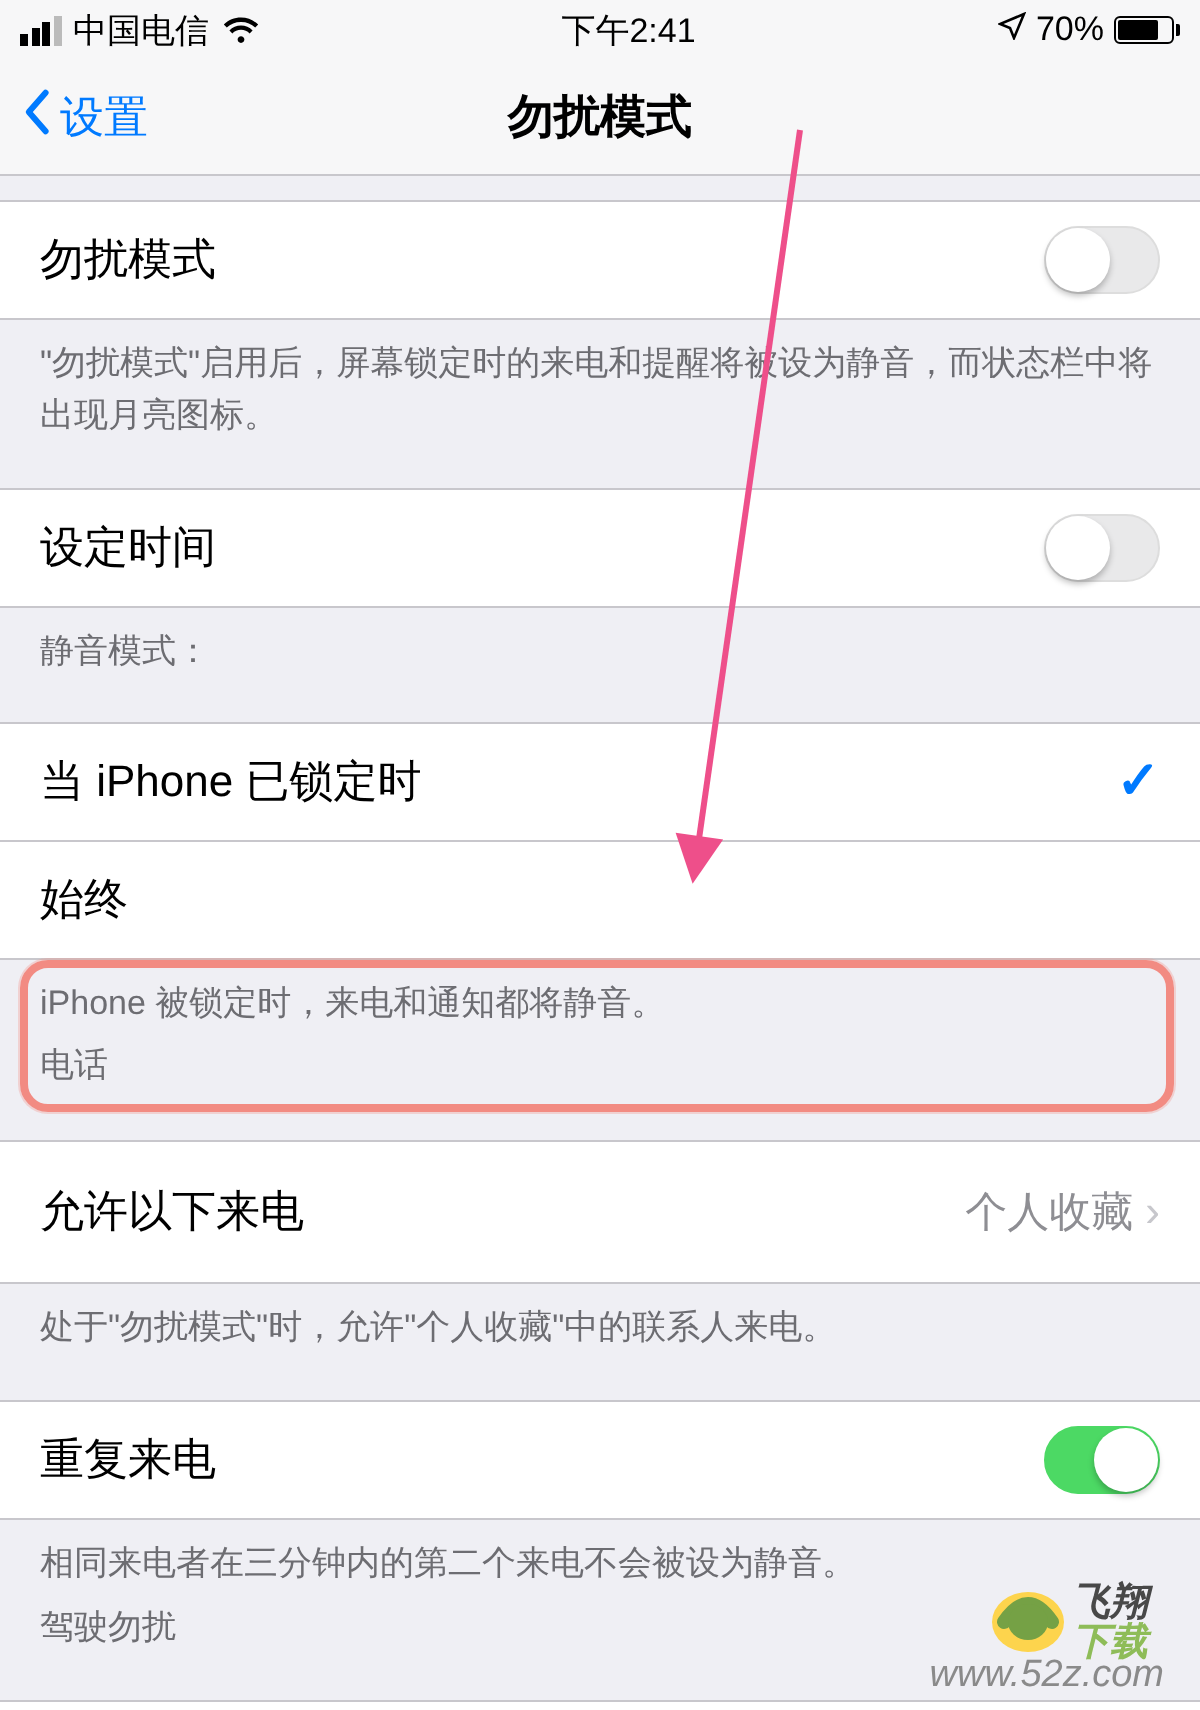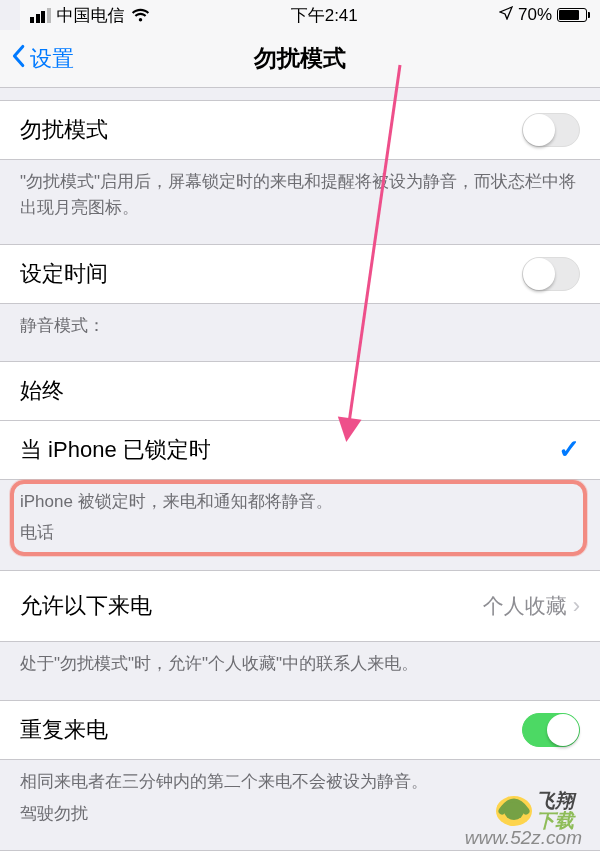--- a/index.html
+++ b/index.html
@@ -13,21 +13,20 @@
   }
   .status-bar {
     height: 30px;
     display: flex;
     justify-content: space-between;
     align-items: center;
     padding: 0 10px;
     font-size: 17px;
     font-weight: 500;
     background: #f7f7f8;
-    margin-left: 20px;
   }
   .status-left { display: flex; align-items: center; gap: 6px; }
   .status-right { display: flex; align-items: center; gap: 5px; }
   .signal-bars { display: flex; align-items: flex-end; gap: 1.5px; }
   .signal-bars span { width: 4px; background: #000; display:inline-block;}
   .signal-bars span:nth-child(1){height:6px;}
   .signal-bars span:nth-child(2){height:9px;}
   .signal-bars span:nth-child(3){height:12px;}
   .signal-bars span:nth-child(4){height:15px; background:#bbb;}
   .wifi-icon svg { display:block; }
@@ -171,25 +170,25 @@
     <span class="cell-label">设定时间</span>
     <span class="toggle">
         <span class="toggle-knob"></span>
       </span>
   </div>
 </div>
 <div class="section-footer" style="padding-top:10px;padding-bottom:6px;">静音模式：</div>
 
 <div class="group">
   <div class="cell">
-    <span class="cell-label">始终</span>
-  </div>
-  <div class="cell">
     <span class="cell-label">当 iPhone 已锁定时</span>
     <span class="checkmark">✓</span>
+  </div>
+  <div class="cell">
+    <span class="cell-label">始终</span>
   </div>
 </div>
 <div class="section-footer" style="padding-bottom:2px;">iPhone 被锁定时，来电和通知都将静音。</div>
 <div class="section-footer" style="padding-top:4px;padding-bottom:8px;">电话</div>
 
 <div class="group">
   <div class="cell" style="min-height:72px;">
     <span class="cell-label">允许以下来电</span>
     <span class="cell-value">
       <span>个人收藏</span>

